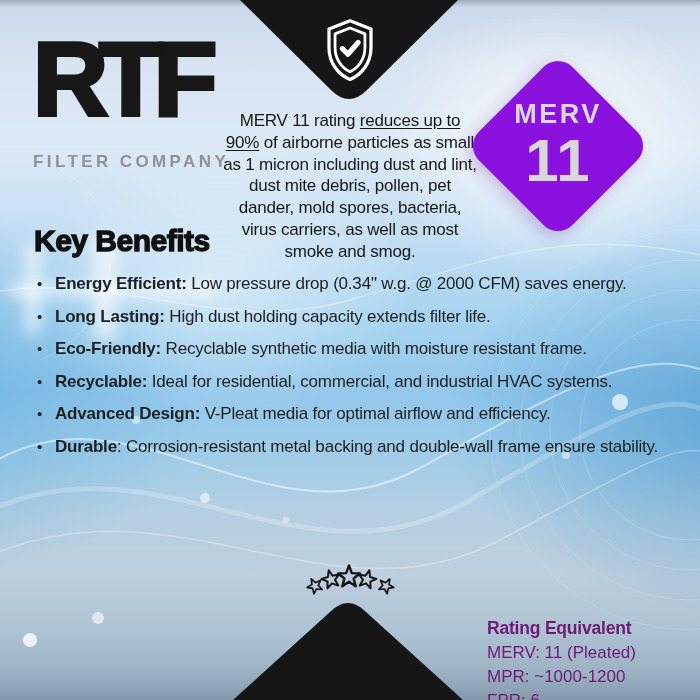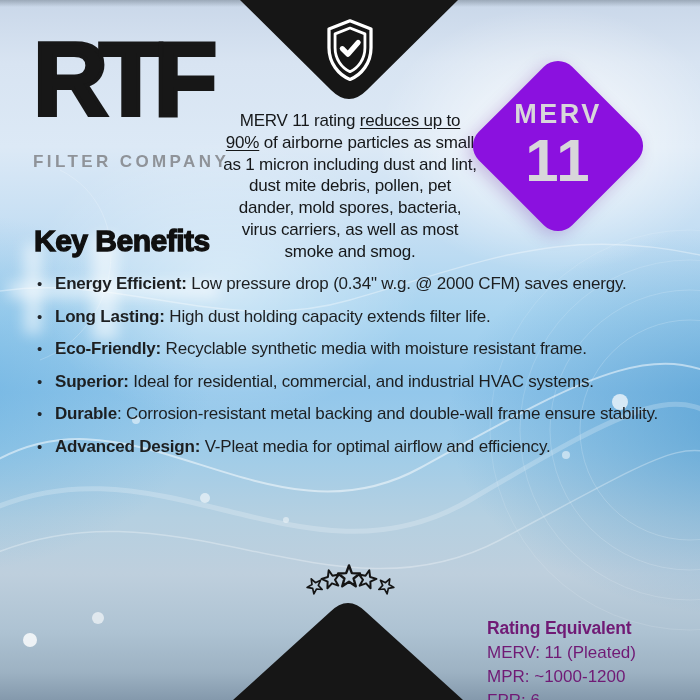--- a/index.html
+++ b/index.html
@@ -130,23 +130,23 @@
       <div class="diamond-merv">MERV</div>
       <div class="diamond-num">11</div>
     </div>
   </div>
 
   <h2 class="kb-title">Key Benefits</h2>
   <ul class="benefits">
     <li><b>Energy Efficient:</b><span> Low pressure drop (0.34" w.g. @ 2000 CFM) saves energy.</span></li>
     <li><b>Long Lasting:</b><span> High dust holding capacity extends filter life.</span></li>
     <li><b>Eco-Friendly:</b><span> Recyclable synthetic media with moisture resistant frame.</span></li>
-    <li><b>Superior:</b><span> Ideal for residential, commercial, and industrial HVAC systems.</span></li>
+    <li><b>Recyclable:</b><span> Ideal for residential, commercial, and industrial HVAC systems.</span></li>
+    <li><b>Advanced Design:</b><span> V-Pleat media for optimal airflow and efficiency.</span></li>
     <li><b>Durable</b><span>: Corrosion-resistant metal backing and double-wall frame ensure stability.</span></li>
-    <li><b>Advanced Design:</b><span> V-Pleat media for optimal airflow and efficiency.</span></li>
   </ul>
 
   <svg class="stars" width="160" height="56" viewBox="0 0 160 56">
     <defs>
       <path id="star" d="M0,-10 L2.47,-3.4 L9.51,-3.09 L3.99,1.3 L5.88,8.09 L0,4.2 L-5.88,8.09 L-3.99,1.3 L-9.51,-3.09 L-2.47,-3.4 Z"></path>
     </defs>
     <g fill="none" stroke="#141414" stroke-width="2.1" stroke-linejoin="round">
       <use href="#star" transform="translate(45,32) rotate(-28) scale(0.8)" vector-effect="non-scaling-stroke"></use>
       <use href="#star" transform="translate(61,25.5) rotate(-14) scale(0.95)" vector-effect="non-scaling-stroke"></use>
       <use href="#star" transform="translate(79,23) scale(1.15)" vector-effect="non-scaling-stroke"></use>

